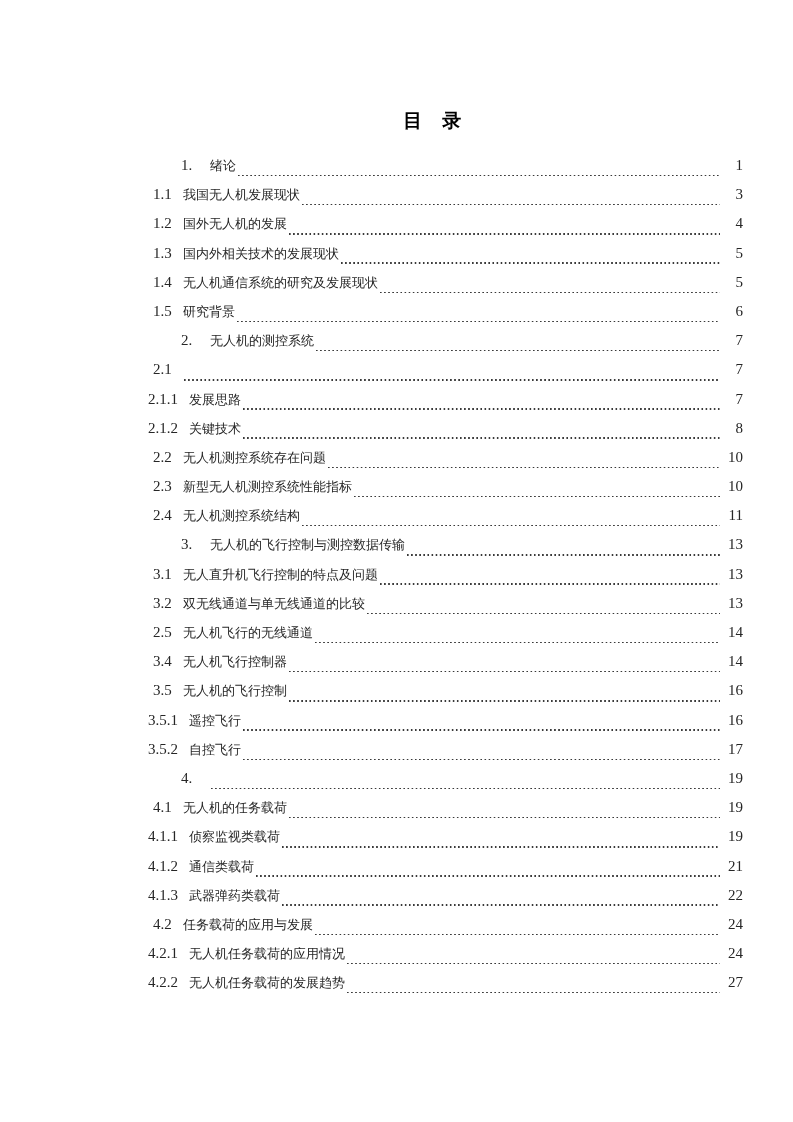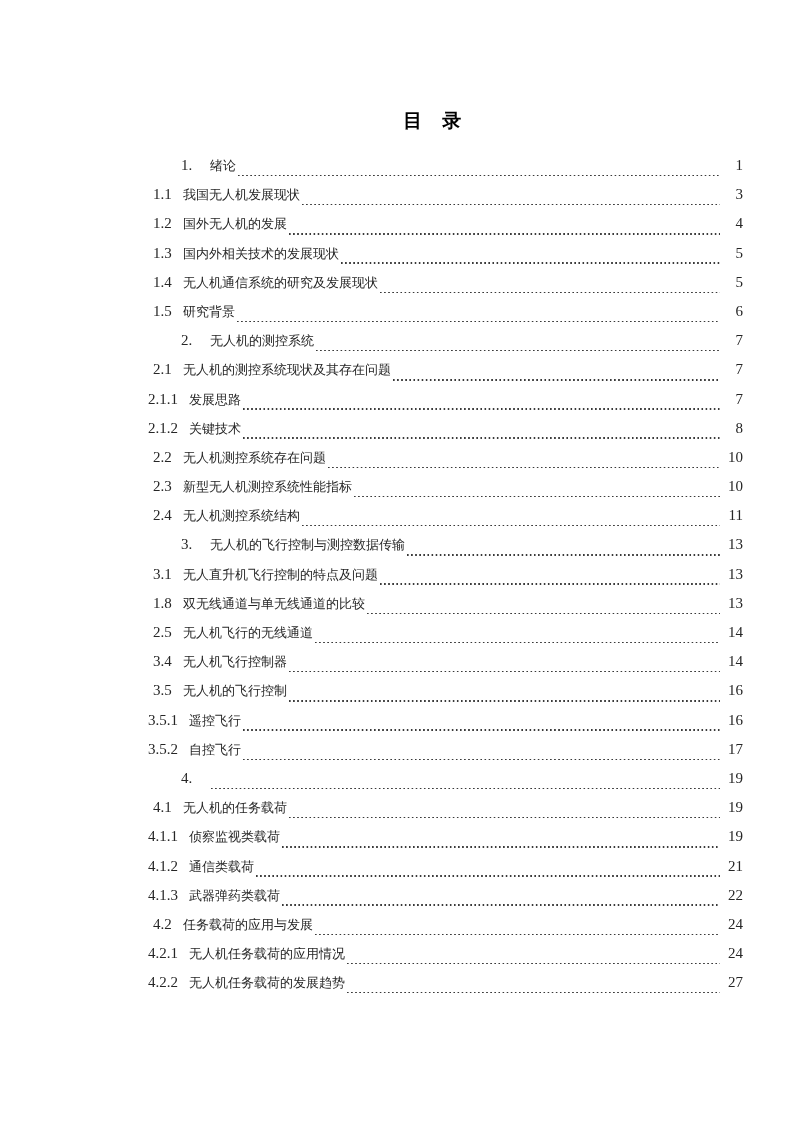--- a/index.html
+++ b/index.html
@@ -152,21 +152,20 @@
         <span class="toc-page">6</span>
       </li>
       <li class="toc-row lvl1">
         <span class="toc-num">2.</span>
         <span class="toc-text">无人机的测控系统</span>
         <span class="toc-leader"></span>
         <span class="toc-page">7</span>
       </li>
       <li class="toc-row lvl2">
         <span class="toc-num">2.1</span>
-        <span class="toc-text">无人机的测控系统现状及其存在问题</span>
         <span class="toc-leader"></span>
         <span class="toc-page">7</span>
       </li>
       <li class="toc-row lvl3">
         <span class="toc-num">2.1.1</span>
         <span class="toc-text">发展思路</span>
         <span class="toc-leader"></span>
         <span class="toc-page">7</span>
       </li>
       <li class="toc-row lvl3">
@@ -199,21 +198,21 @@
         <span class="toc-leader"></span>
         <span class="toc-page">13</span>
       </li>
       <li class="toc-row lvl2">
         <span class="toc-num">3.1</span>
         <span class="toc-text">无人直升机飞行控制的特点及问题</span>
         <span class="toc-leader"></span>
         <span class="toc-page">13</span>
       </li>
       <li class="toc-row lvl2">
-        <span class="toc-num">1.8</span>
+        <span class="toc-num">3.2</span>
         <span class="toc-text">双无线通道与单无线通道的比较</span>
         <span class="toc-leader"></span>
         <span class="toc-page">13</span>
       </li>
       <li class="toc-row lvl2">
         <span class="toc-num">2.5</span>
         <span class="toc-text">无人机飞行的无线通道</span>
         <span class="toc-leader"></span>
         <span class="toc-page">14</span>
       </li>

